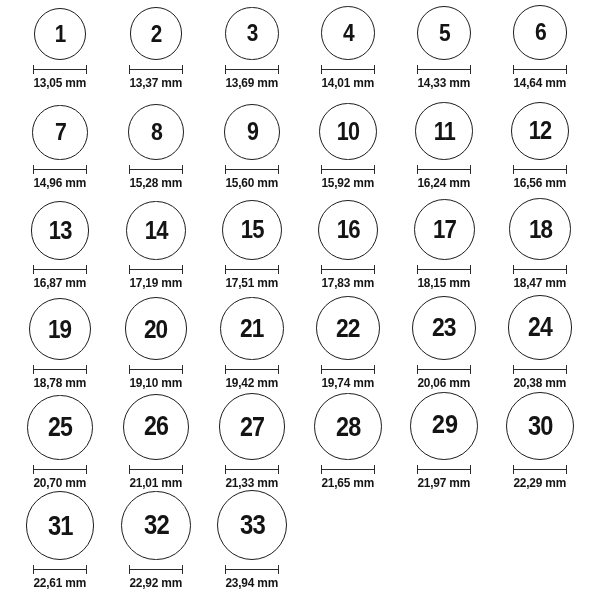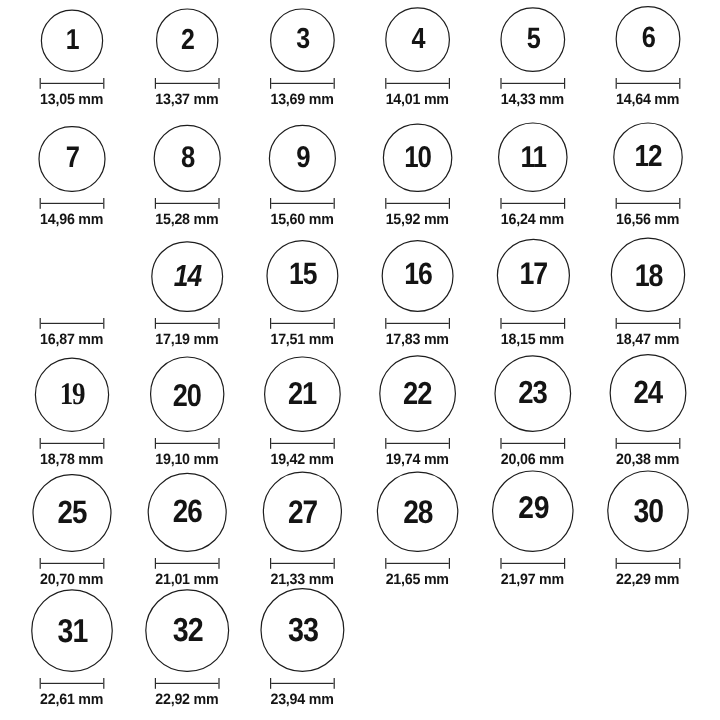--- a/index.html
+++ b/index.html
@@ -172,25 +172,28 @@
         <div class="cell">
     <div class="circle" style="width: 58.1875px; height: 58.1875px; text-align: right;">
       <span class="num" style="font-size: 25.32px;">12</span>
     </div>
     <div class="measure"></div>
     <div class="label">16,56 mm</div>
   </div>
       </div>
       <div class="row">
         <div class="cell">
+    <div class="circle" style="width: 58.75px; height: 58.75px;">
+      <span class="num" style="font-size: 25.44px;">13</span>
+    </div>
     <div class="measure"></div>
     <div class="label">16,87 mm</div>
   </div>
         <div class="cell">
-    <div class="circle" style="width: 59.3125px; height: 59.3125px; font-style: italic;">
+    <div class="circle" style="width: 59.3125px; height: 59.3125px;">
       <span class="num" style="font-size: 25.56px;">14</span>
     </div>
     <div class="measure"></div>
     <div class="label">17,19 mm</div>
   </div>
         <div class="cell">
     <div class="circle" style="width: 59.875px; height: 59.875px;">
       <span class="num" style="font-size: 25.68px;">15</span>
     </div>
     <div class="measure"></div>
@@ -213,21 +216,21 @@
         <div class="cell">
     <div class="circle" style="width: 61.5625px; height: 61.5625px;">
       <span class="num" style="font-size: 26.04px;">18</span>
     </div>
     <div class="measure"></div>
     <div class="label">18,47 mm</div>
   </div>
       </div>
       <div class="row">
         <div class="cell">
-    <div class="circle" style="width: 62.125px; height: 62.125px; font-family: Liberation Serif, serif;">
+    <div class="circle" style="width: 62.125px; height: 62.125px;">
       <span class="num" style="font-size: 26.16px;">19</span>
     </div>
     <div class="measure"></div>
     <div class="label">18,78 mm</div>
   </div>
         <div class="cell">
     <div class="circle" style="width: 62.6875px; height: 62.6875px;">
       <span class="num" style="font-size: 26.28px;">20</span>
     </div>
     <div class="measure"></div>

